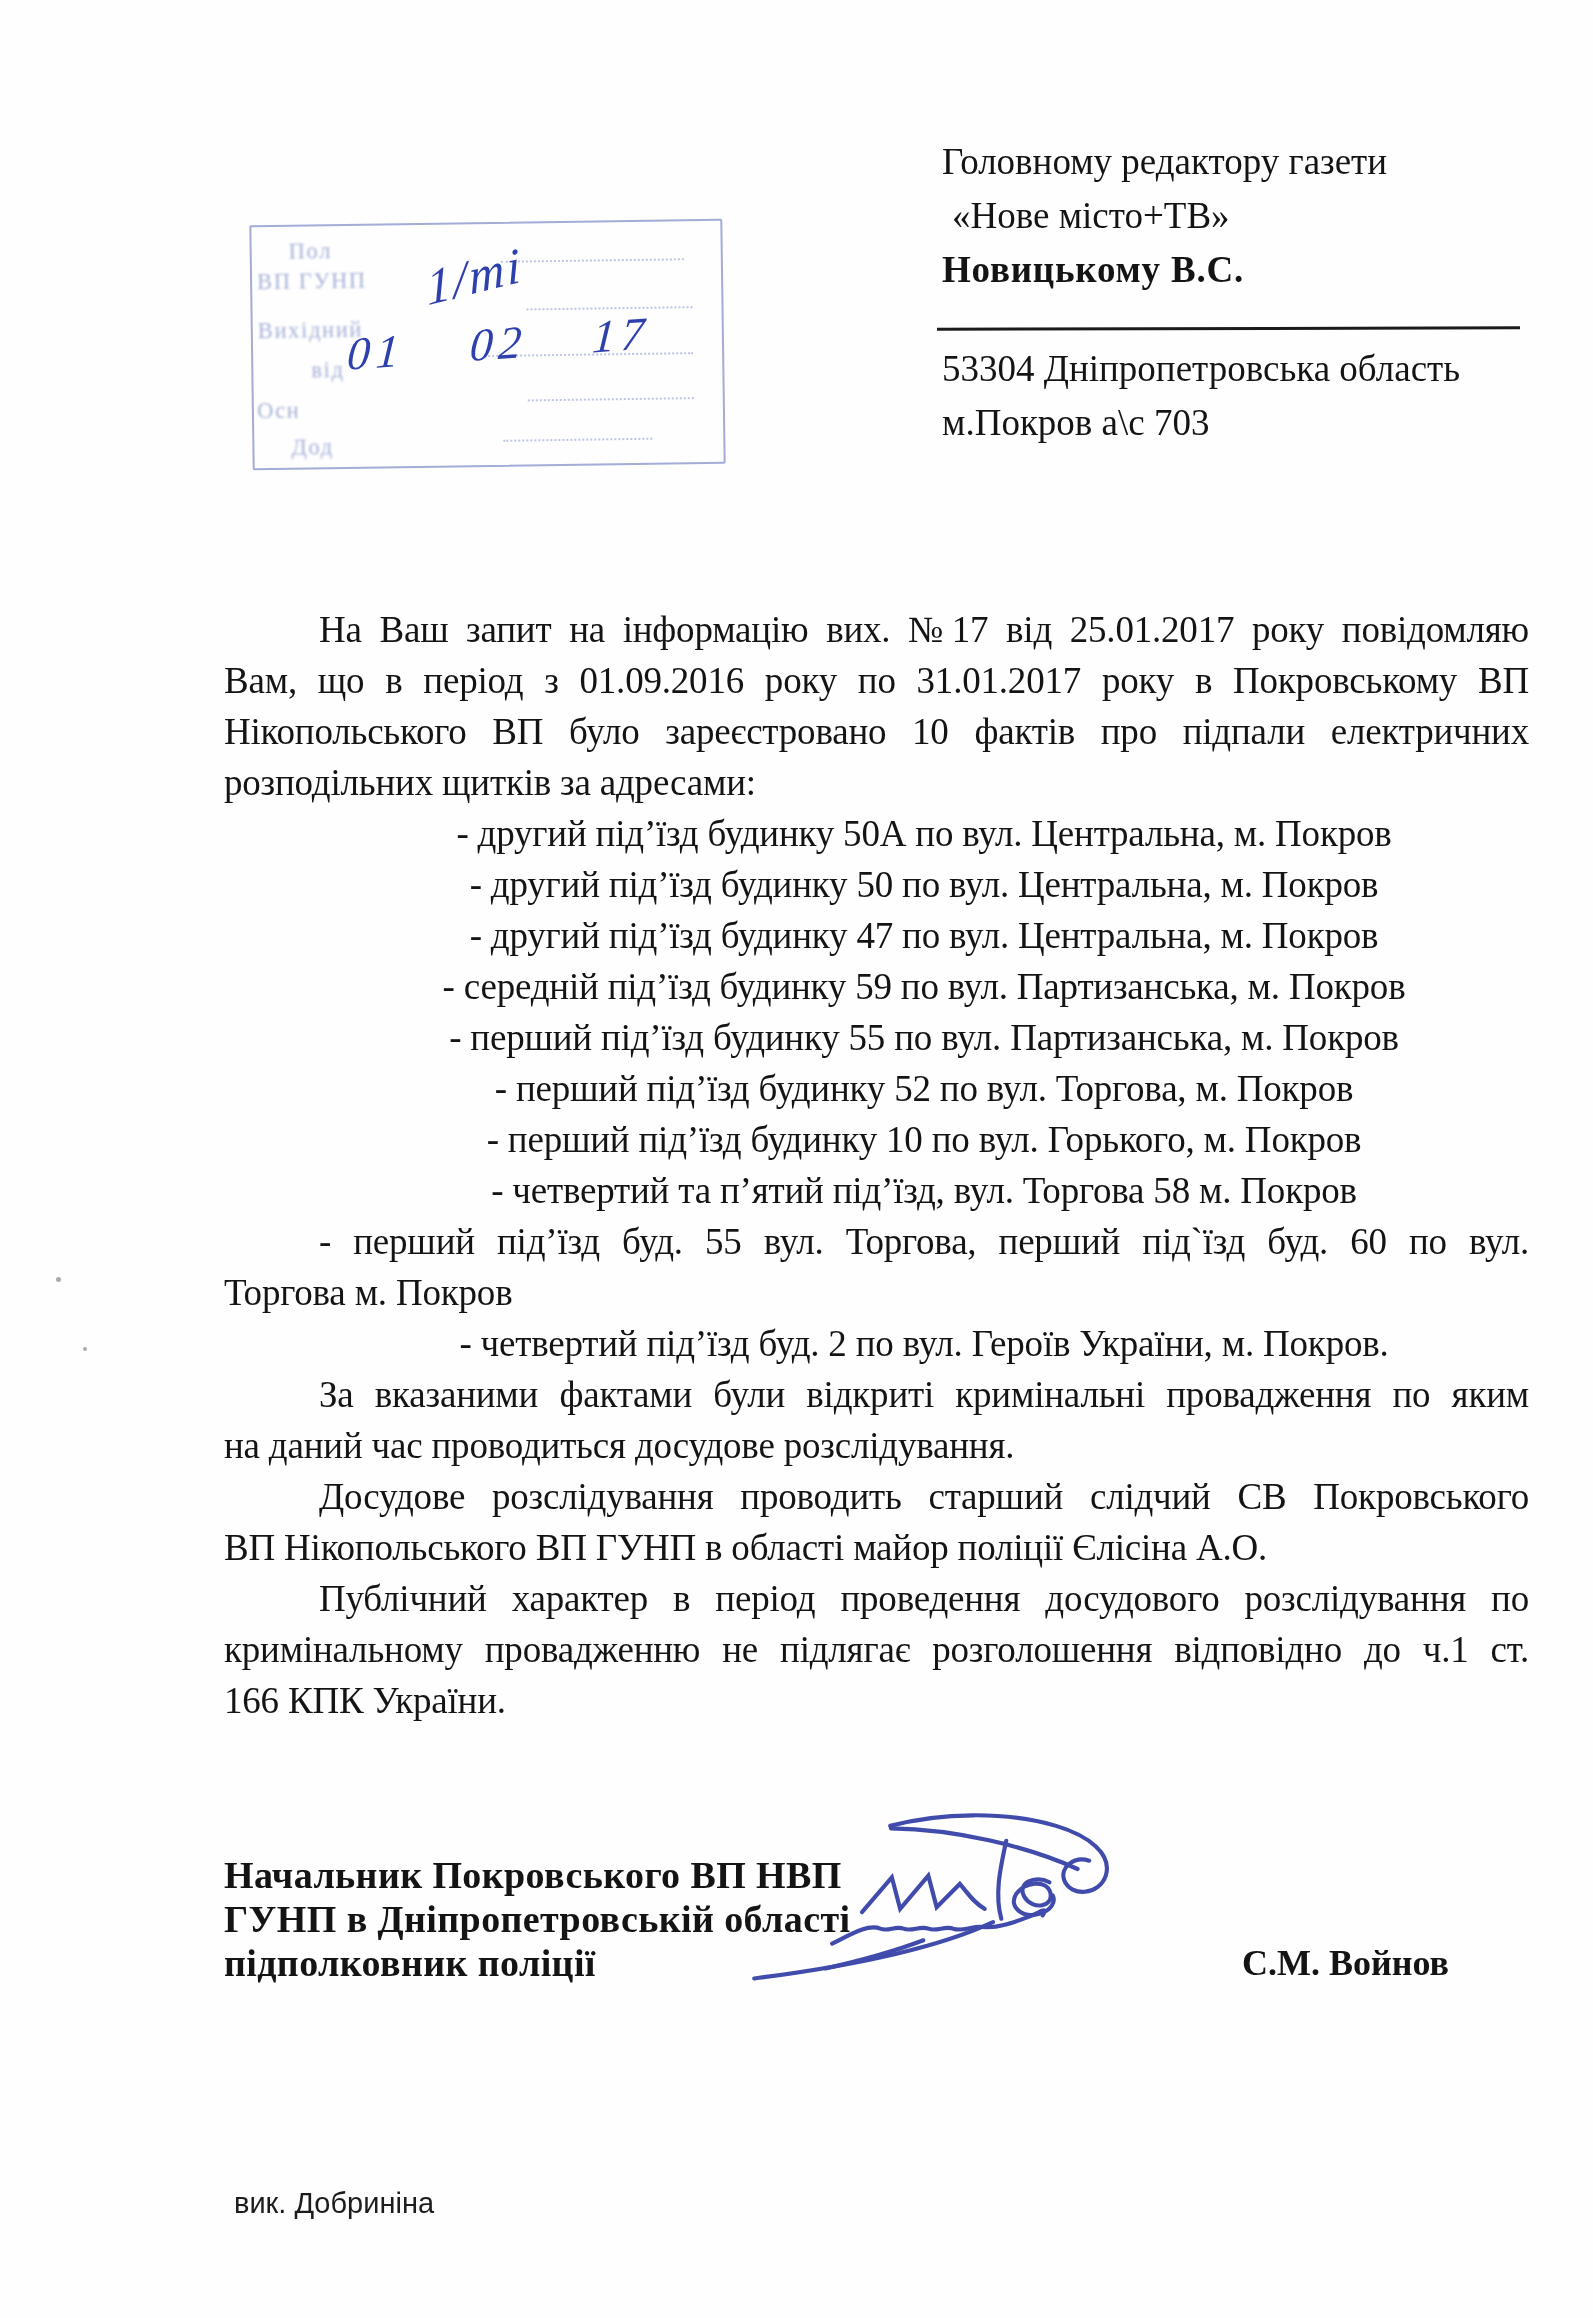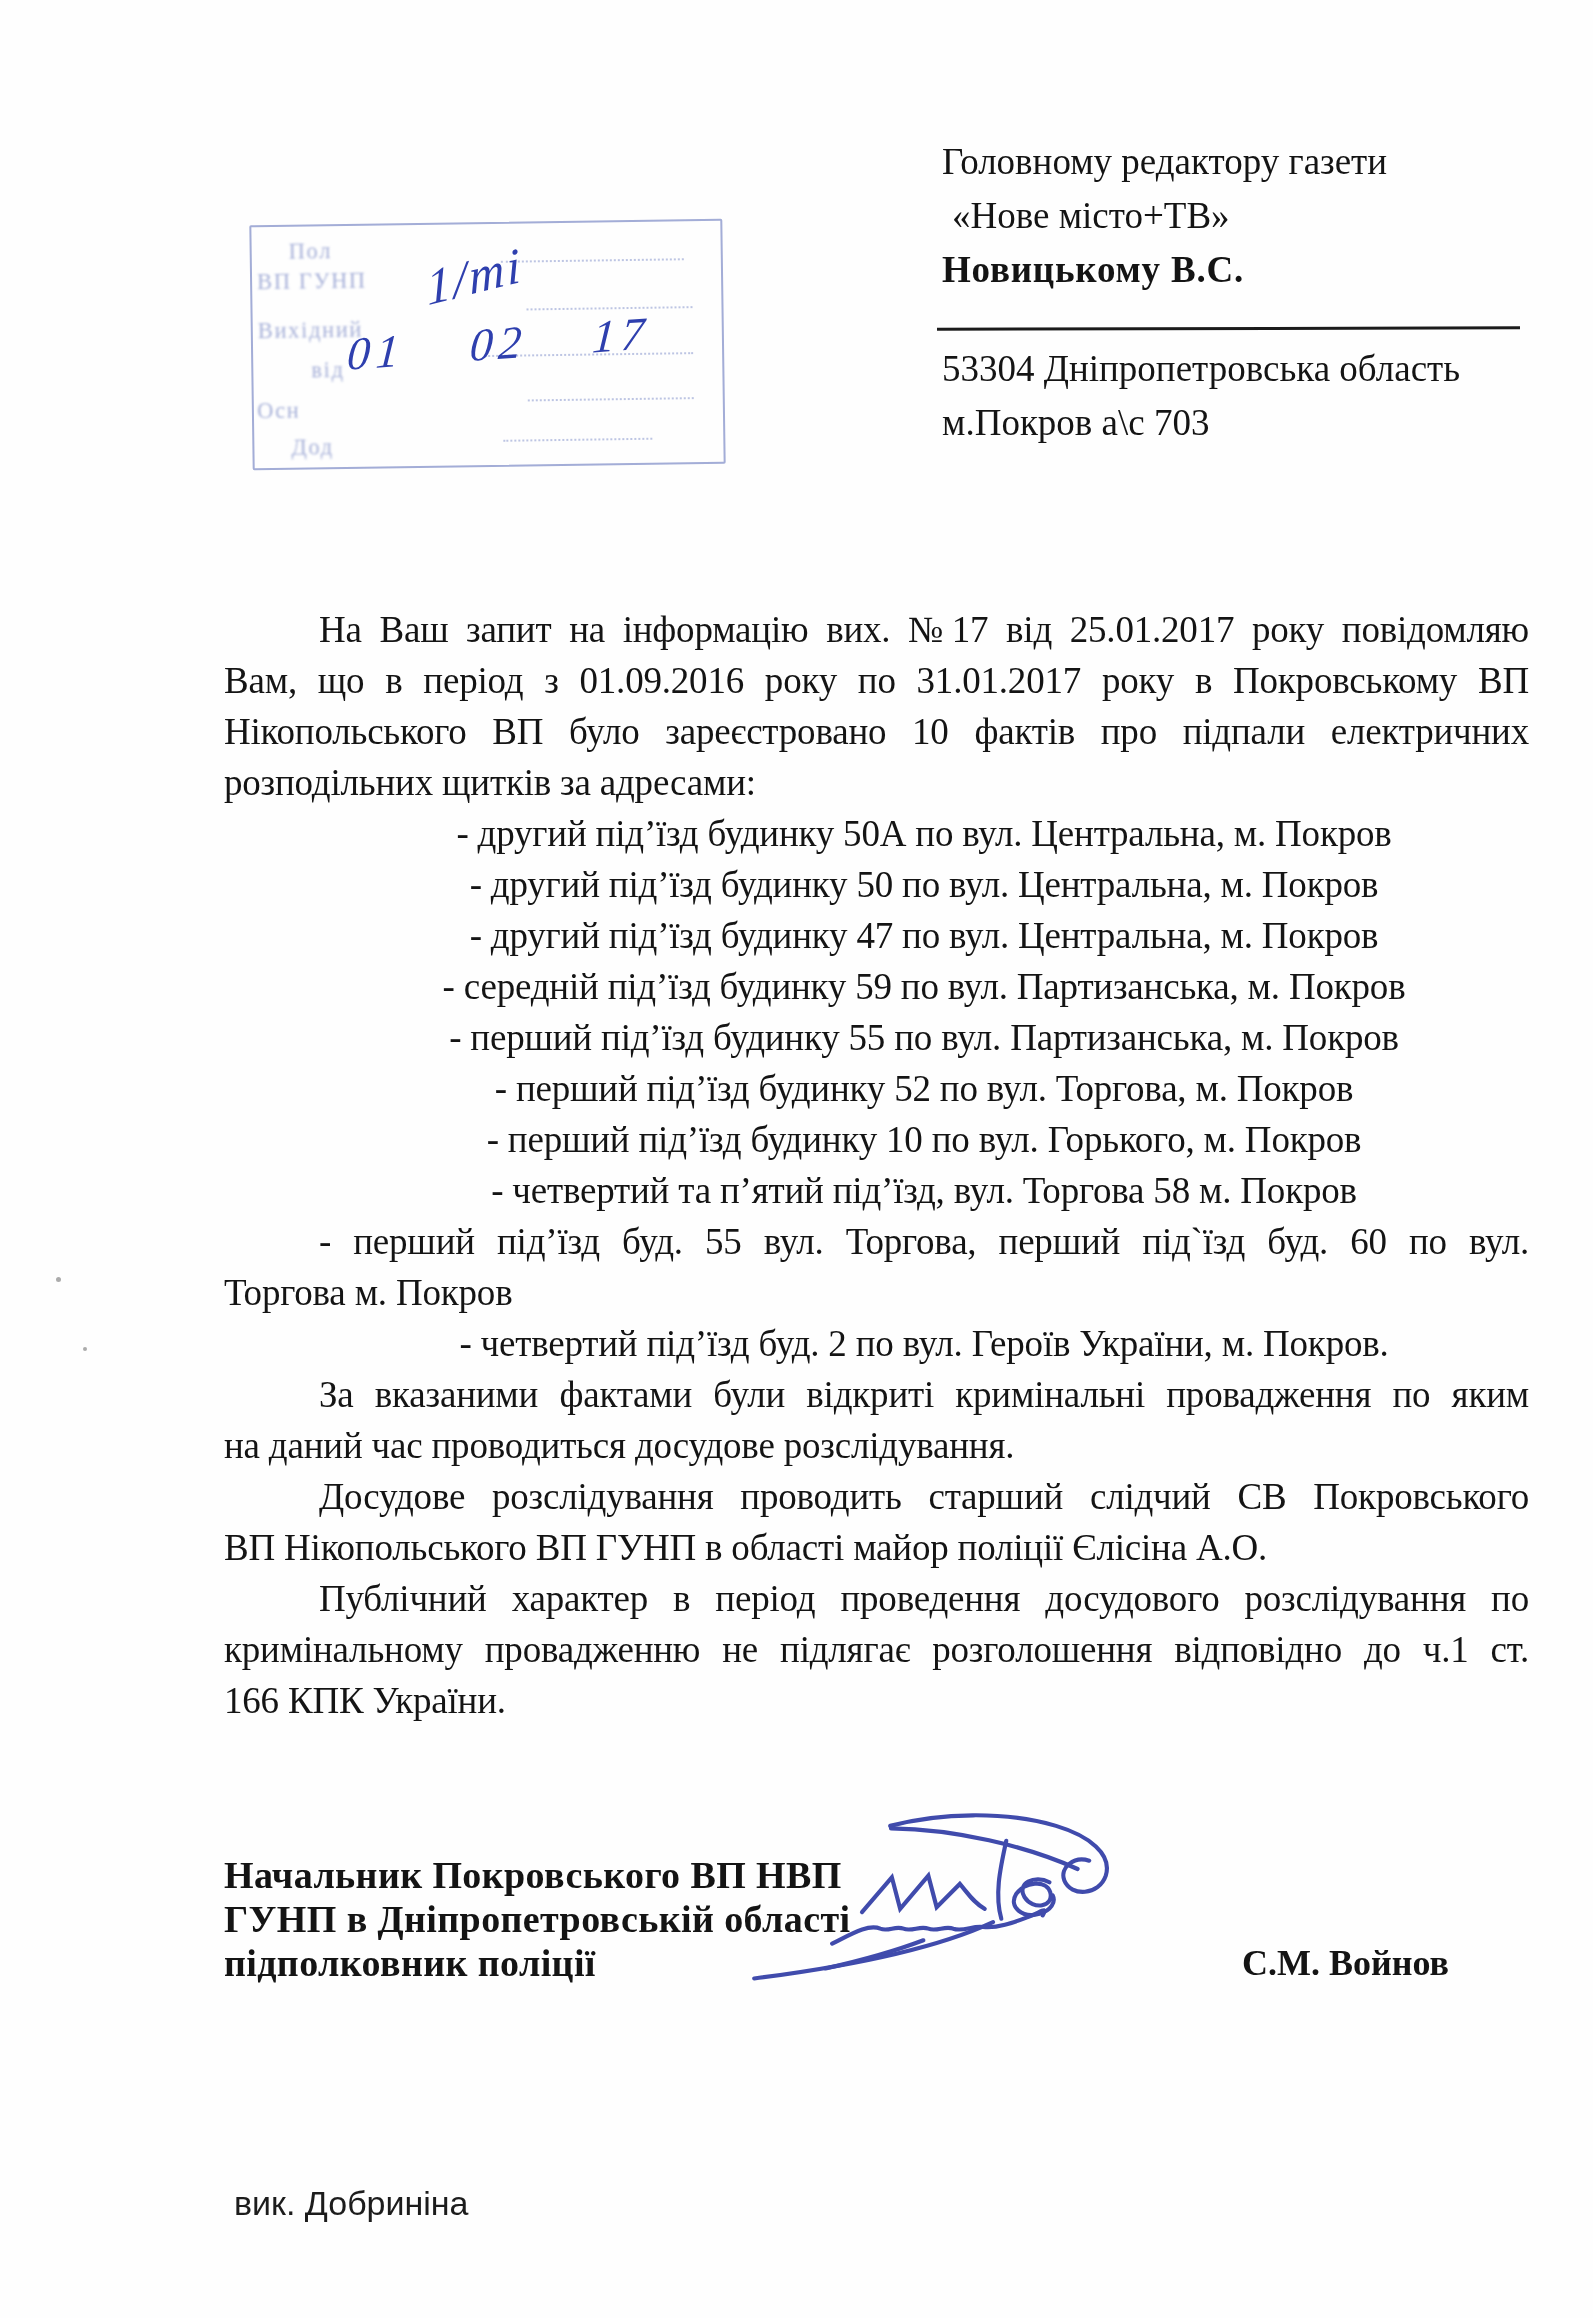--- a/index.html
+++ b/index.html
@@ -52,21 +52,21 @@
   .line{white-space:nowrap;}
   .line.j{white-space:normal;text-align:justify;text-align-last:justify;}
   .line.i{text-indent:95px;text-align:center;}
 
   
   .sig-block{position:absolute;left:224px;top:1853px;font-size:38px;font-weight:bold;line-height:44px;letter-spacing:0.4px;}
   .sig-name{position:absolute;left:1230px;top:1941px;font-size:36px;font-weight:bold;line-height:44px;margin-left:12px;}
   .sig-ink{position:absolute;left:714px;top:1801px;width:432px;height:199px;}
 
   
-  .footer{position:absolute;left:234px;top:2187px;font-family:"Liberation Sans",sans-serif;font-size:34px;line-height:33px;color:#1c1c1c;}
+  .footer{position:absolute;left:234px;top:2187px;font-family:"Liberation Sans",sans-serif;font-size:29px;line-height:33px;color:#1c1c1c;}
 
   
   .speck{position:absolute;border-radius:50%;background:rgba(70,70,70,0.45);}
   .speck.s1{left:56px;top:1277px;width:5px;height:5px;}
   .speck.s2{left:83px;top:1347px;width:4.2px;height:4.2px;}
 </style>
 </head>
 <body>
 
 <div class="page">

